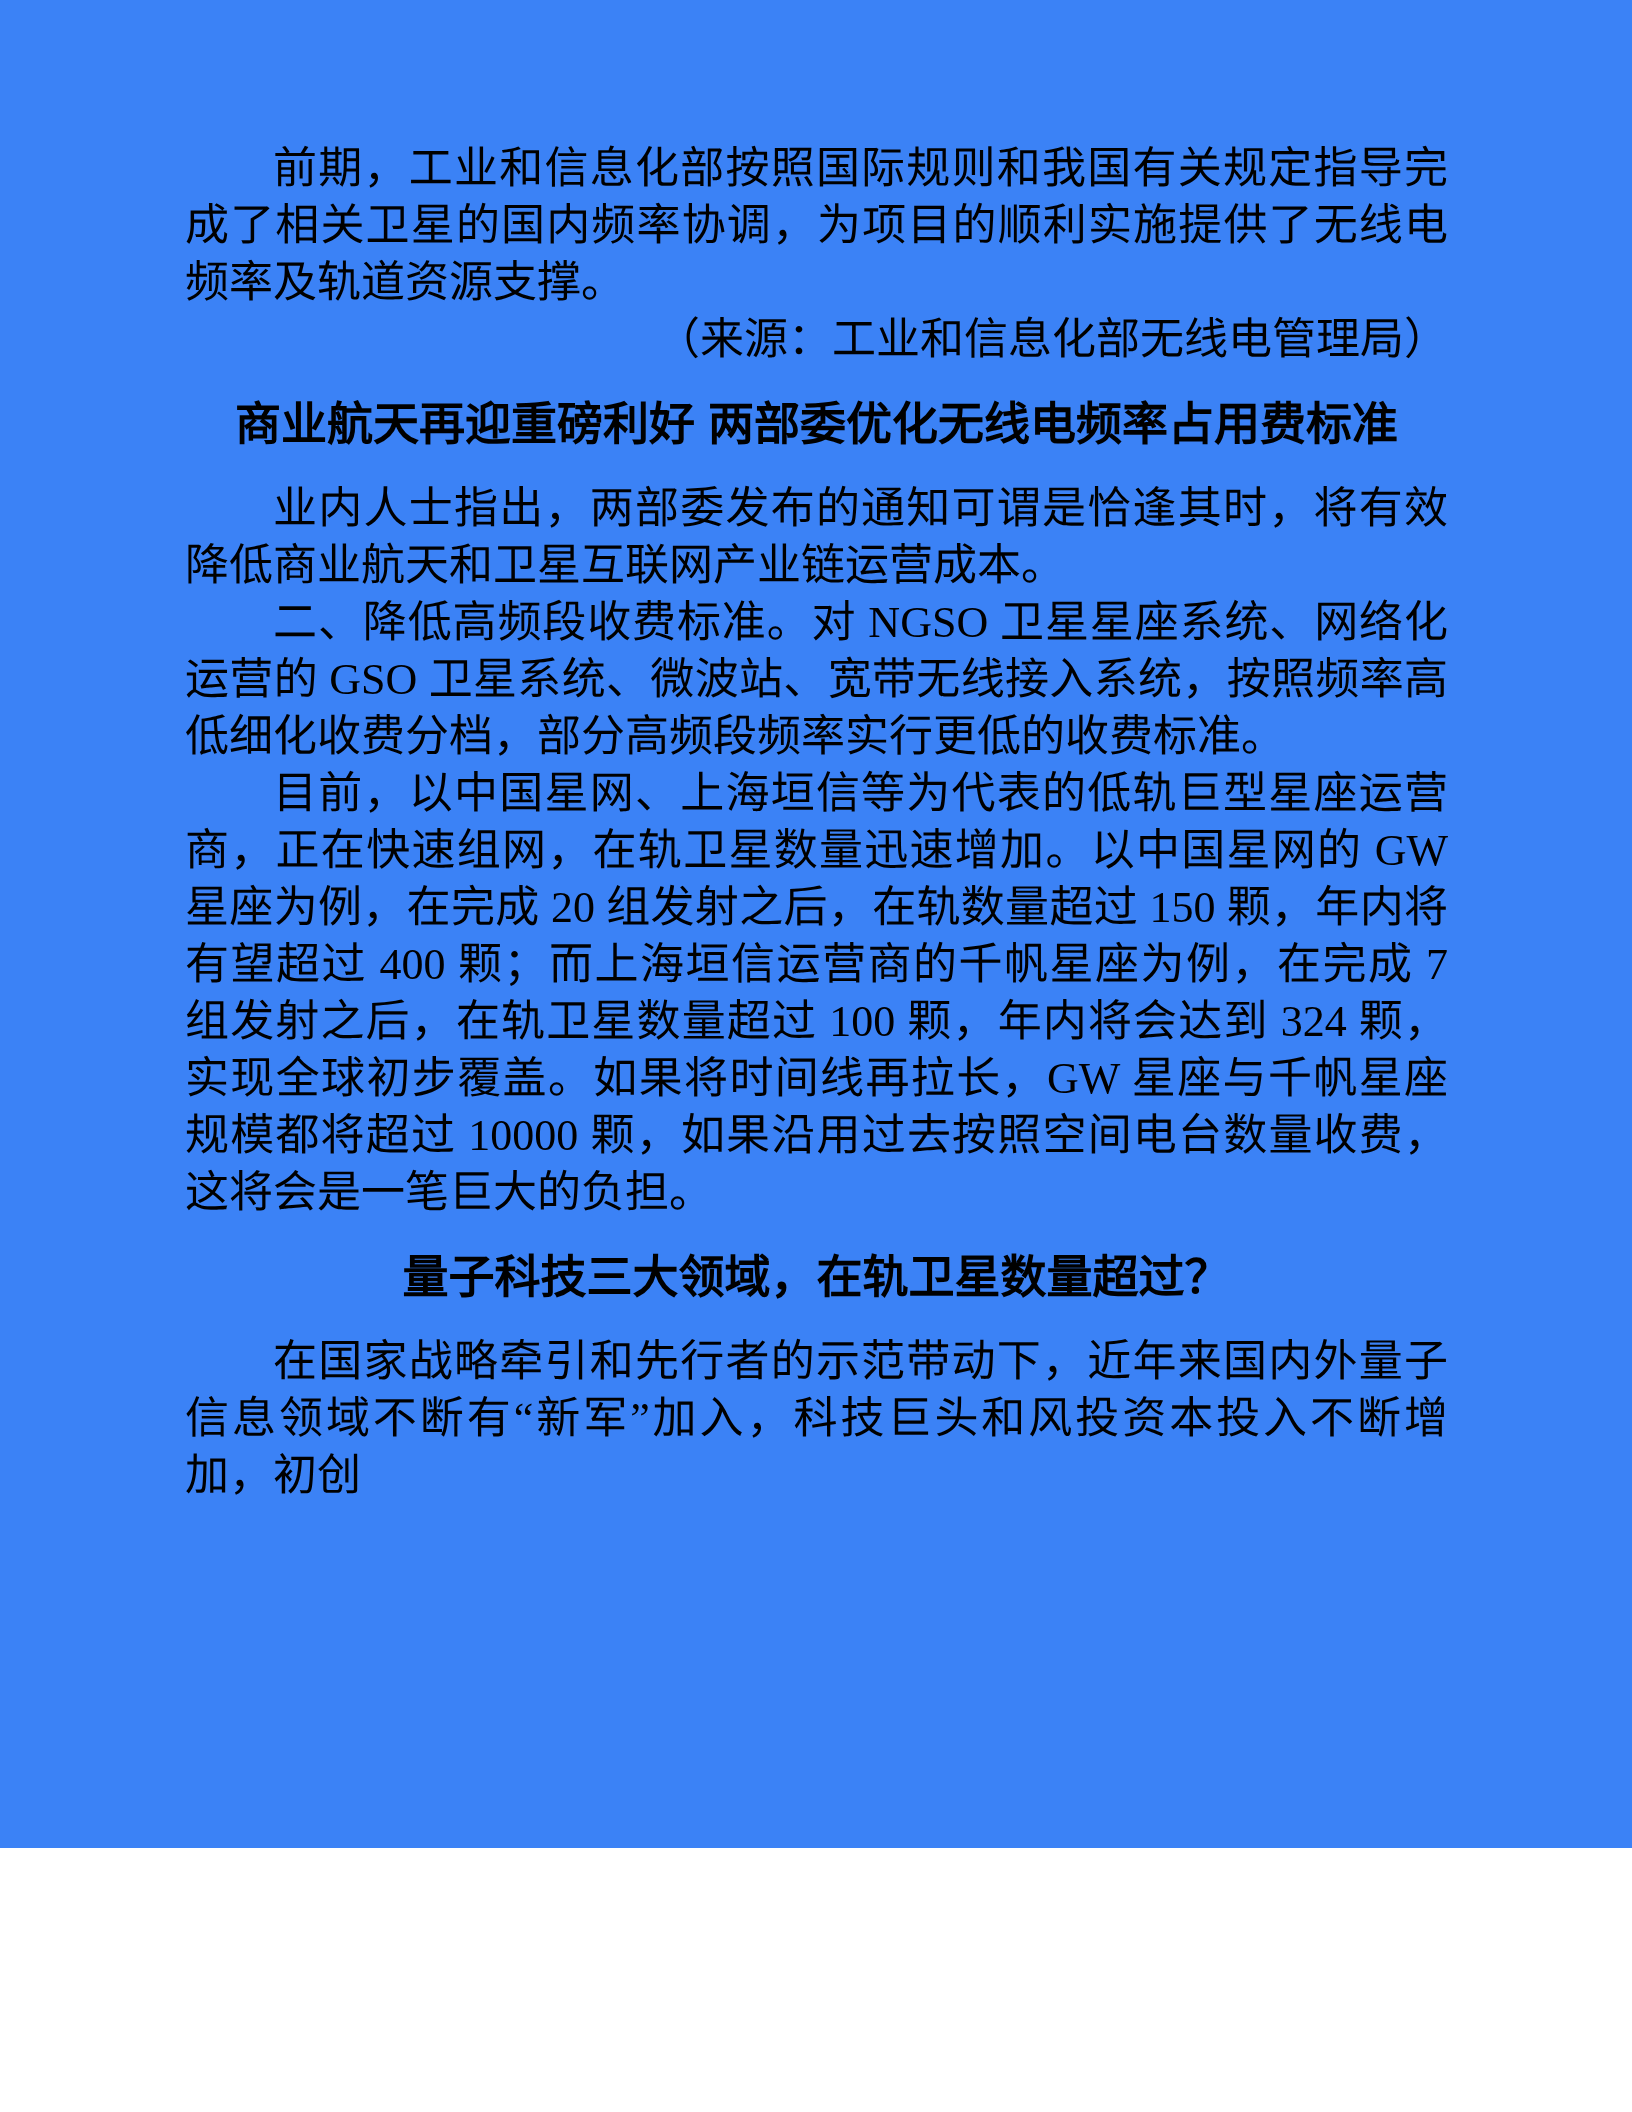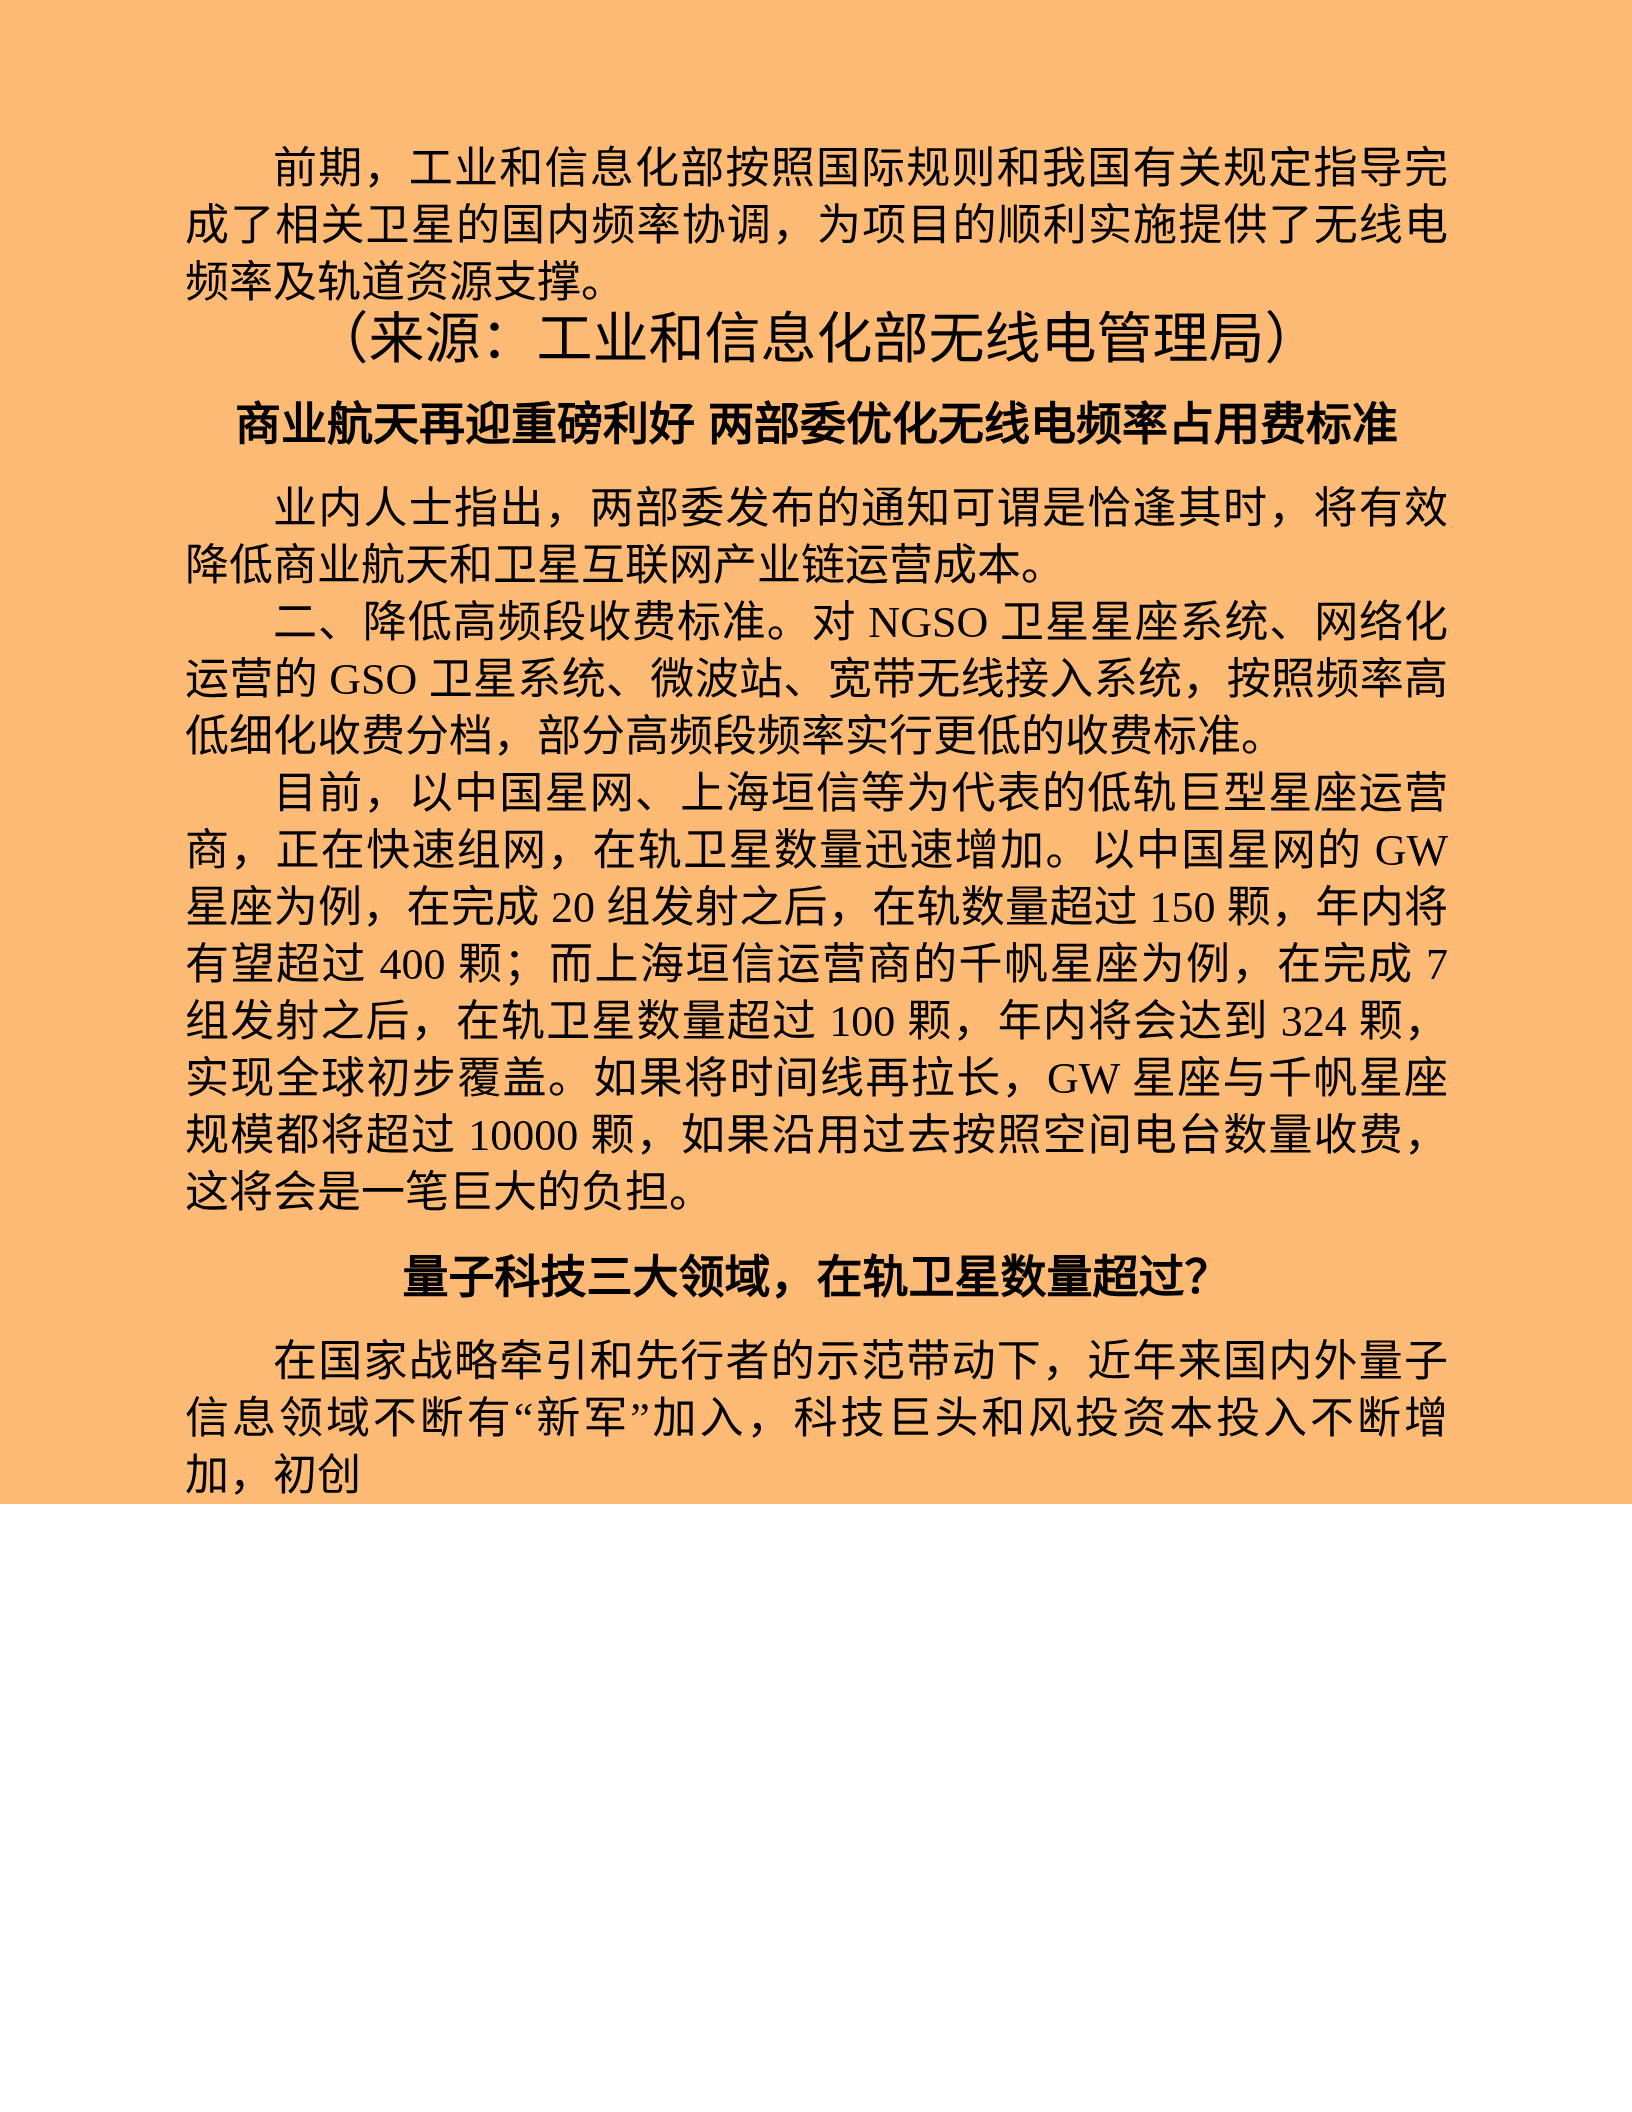--- a/index.html
+++ b/index.html
@@ -3,22 +3,22 @@
 <meta charset="utf-8">
 <style>
   html, body {
     margin: 0;
     padding: 0;
     background: #ffffff;
   }
   .page {
     position: relative;
     width: 1632px;
-    height: 1504px;
-    background: #fdba74;
+    height: 1848px;
+    background: #3b82f6;
     color: #000000;
     overflow: hidden;
     font-family: "Liberation Serif", "DejaVu Serif", serif;
   }
   .content {
     position: absolute;
     left: 185px;
     top: 140px;
     width: 1263px;
   }
@@ -26,23 +26,23 @@
     margin: 0;
     font-size: 44px;
     line-height: 57px;
     text-align: justify;
     text-indent: 2em;
     font-family: "Liberation Serif", "DejaVu Serif", serif;
     color: #000000;
   }
   .source {
     margin: 0;
-    font-size: 56px;
+    font-size: 44px;
     line-height: 57px;
-    text-align: center;
+    text-align: right;
     text-indent: 0;
     font-family: "Liberation Serif", "DejaVu Serif", serif;
     color: #000000;
   }
   .heading {
     margin: 27px 0;
     font-size: 46px;
     line-height: 58px;
     font-weight: bold;
     text-align: center;

